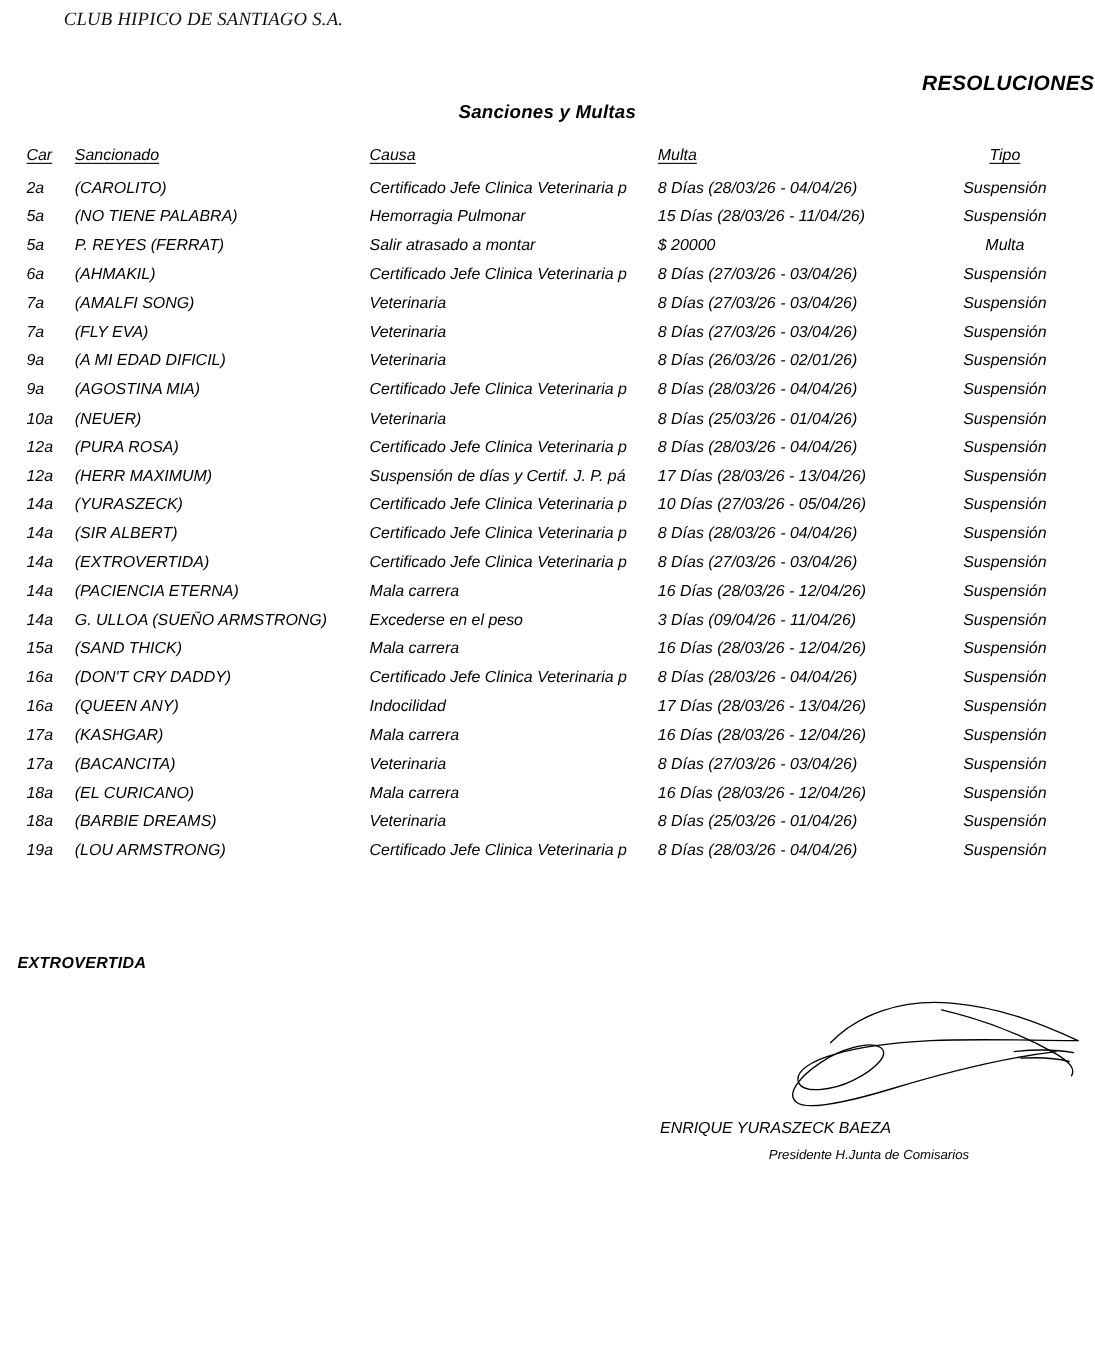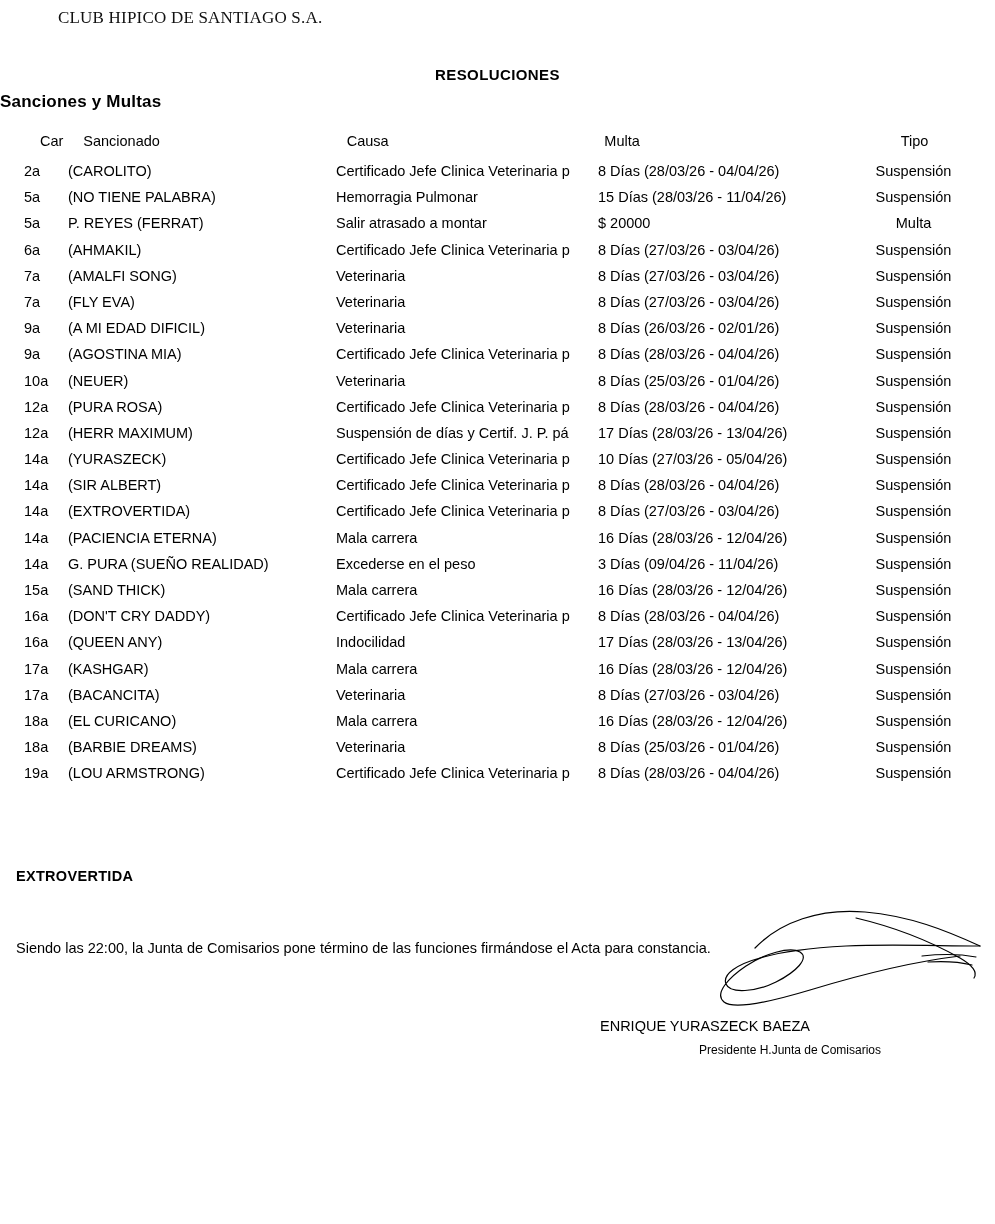--- a/index.html
+++ b/index.html
@@ -13,20 +13,21 @@
     position: relative;
     font-family: "Liberation Sans", sans-serif;
     color: #000000;
     overflow: hidden;
   }
 
   .page {
     position: relative;
     width: 918px;
     height: 1224px;
+    font-style: italic;
   }
 
   
   .org-block {
     position: absolute;
     left: 58px;
     top: 6px;
     font-family: "Liberation Serif", serif;
     font-size: 17px;
     letter-spacing: 0.2px;
@@ -35,52 +36,51 @@
   }
   .org-line2 {
     padding-left: 36px;
   }
 
   .doc-title {
     position: absolute;
     left: 0;
     top: 66px;
     width: 995px;
-    text-align: center;
-    font-size: 15px;
+    text-align: right;
+    font-size: 19px;
     font-weight: bold;
     letter-spacing: 0.4px;
   }
   .doc-subtitle {
     position: absolute;
     left: 0;
     top: 92px;
     width: 995px;
-    text-align: left;
+    text-align: center;
     font-size: 17px;
     font-weight: bold;
     letter-spacing: 0.2px;
   }
 
   
   .table {
     position: absolute;
     left: 24px;
     top: 133px;
     width: 947px;
     font-size: 14.5px;
   }
   .row {
     display: flex;
     align-items: baseline;
     height: 26.2px;
   }
   .head-row {
     height: 30px;
-    margin-left: 16px;
   }
   .head-row .cell {
     text-decoration: underline;
     text-underline-offset: 3px;
   }
   .cell {
     white-space: nowrap;
     overflow: hidden;
   }
   .c-car    { width: 44px; }
@@ -251,21 +251,21 @@
         </div>
         <div class="row">
           <div class="cell c-car">14a</div>
           <div class="cell c-name">(PACIENCIA ETERNA)</div>
           <div class="cell c-causa">Mala carrera</div>
           <div class="cell c-multa">16 Días (28/03/26 - 12/04/26)</div>
           <div class="cell c-tipo">Suspensión</div>
         </div>
         <div class="row">
           <div class="cell c-car">14a</div>
-          <div class="cell c-name">G. PURA (SUEÑO REALIDAD)</div>
+          <div class="cell c-name">G. ULLOA (SUEÑO ARMSTRONG)</div>
           <div class="cell c-causa">Excederse en el peso</div>
           <div class="cell c-multa">3 Días (09/04/26 - 11/04/26)</div>
           <div class="cell c-tipo">Suspensión</div>
         </div>
         <div class="row">
           <div class="cell c-car">15a</div>
           <div class="cell c-name">(SAND THICK)</div>
           <div class="cell c-causa">Mala carrera</div>
           <div class="cell c-multa">16 Días (28/03/26 - 12/04/26)</div>
           <div class="cell c-tipo">Suspensión</div>
@@ -316,21 +316,20 @@
           <div class="cell c-car">19a</div>
           <div class="cell c-name">(LOU ARMSTRONG)</div>
           <div class="cell c-causa">Certificado Jefe Clinica Veterinaria p</div>
           <div class="cell c-multa">8 Días (28/03/26 - 04/04/26)</div>
           <div class="cell c-tipo">Suspensión</div>
         </div>
       </div>
   </div>
 
   <div class="obs-title">EXTROVERTIDA</div>
-  <div class="obs-text">Siendo las 22:00, la Junta de Comisarios pone término de las funciones firmándose el Acta para constancia.</div>
 
   <svg class="sig-svg" viewBox="0 0 330 130">
     <g fill="none" stroke="#000000" stroke-width="1.2" stroke-linecap="round">
       <path d="M95,48 C120,22 160,8 205,12 C250,16 285,30 320,46"></path>
       <path d="M320,46 C280,46 230,44 186,46 C150,48 120,52 100,58"></path>
       <path d="M100,58 C78,64 62,74 66,84 C70,94 96,92 116,82 C136,72 150,58 140,52
                C130,46 104,54 86,66 C68,78 54,94 64,102 C74,110 110,102 150,90
                C196,76 250,62 300,56"></path>
       <path d="M196,18 C230,26 268,40 300,58 C312,65 318,72 314,78"></path>
       <path d="M262,56 C280,54 300,54 316,57"></path>

